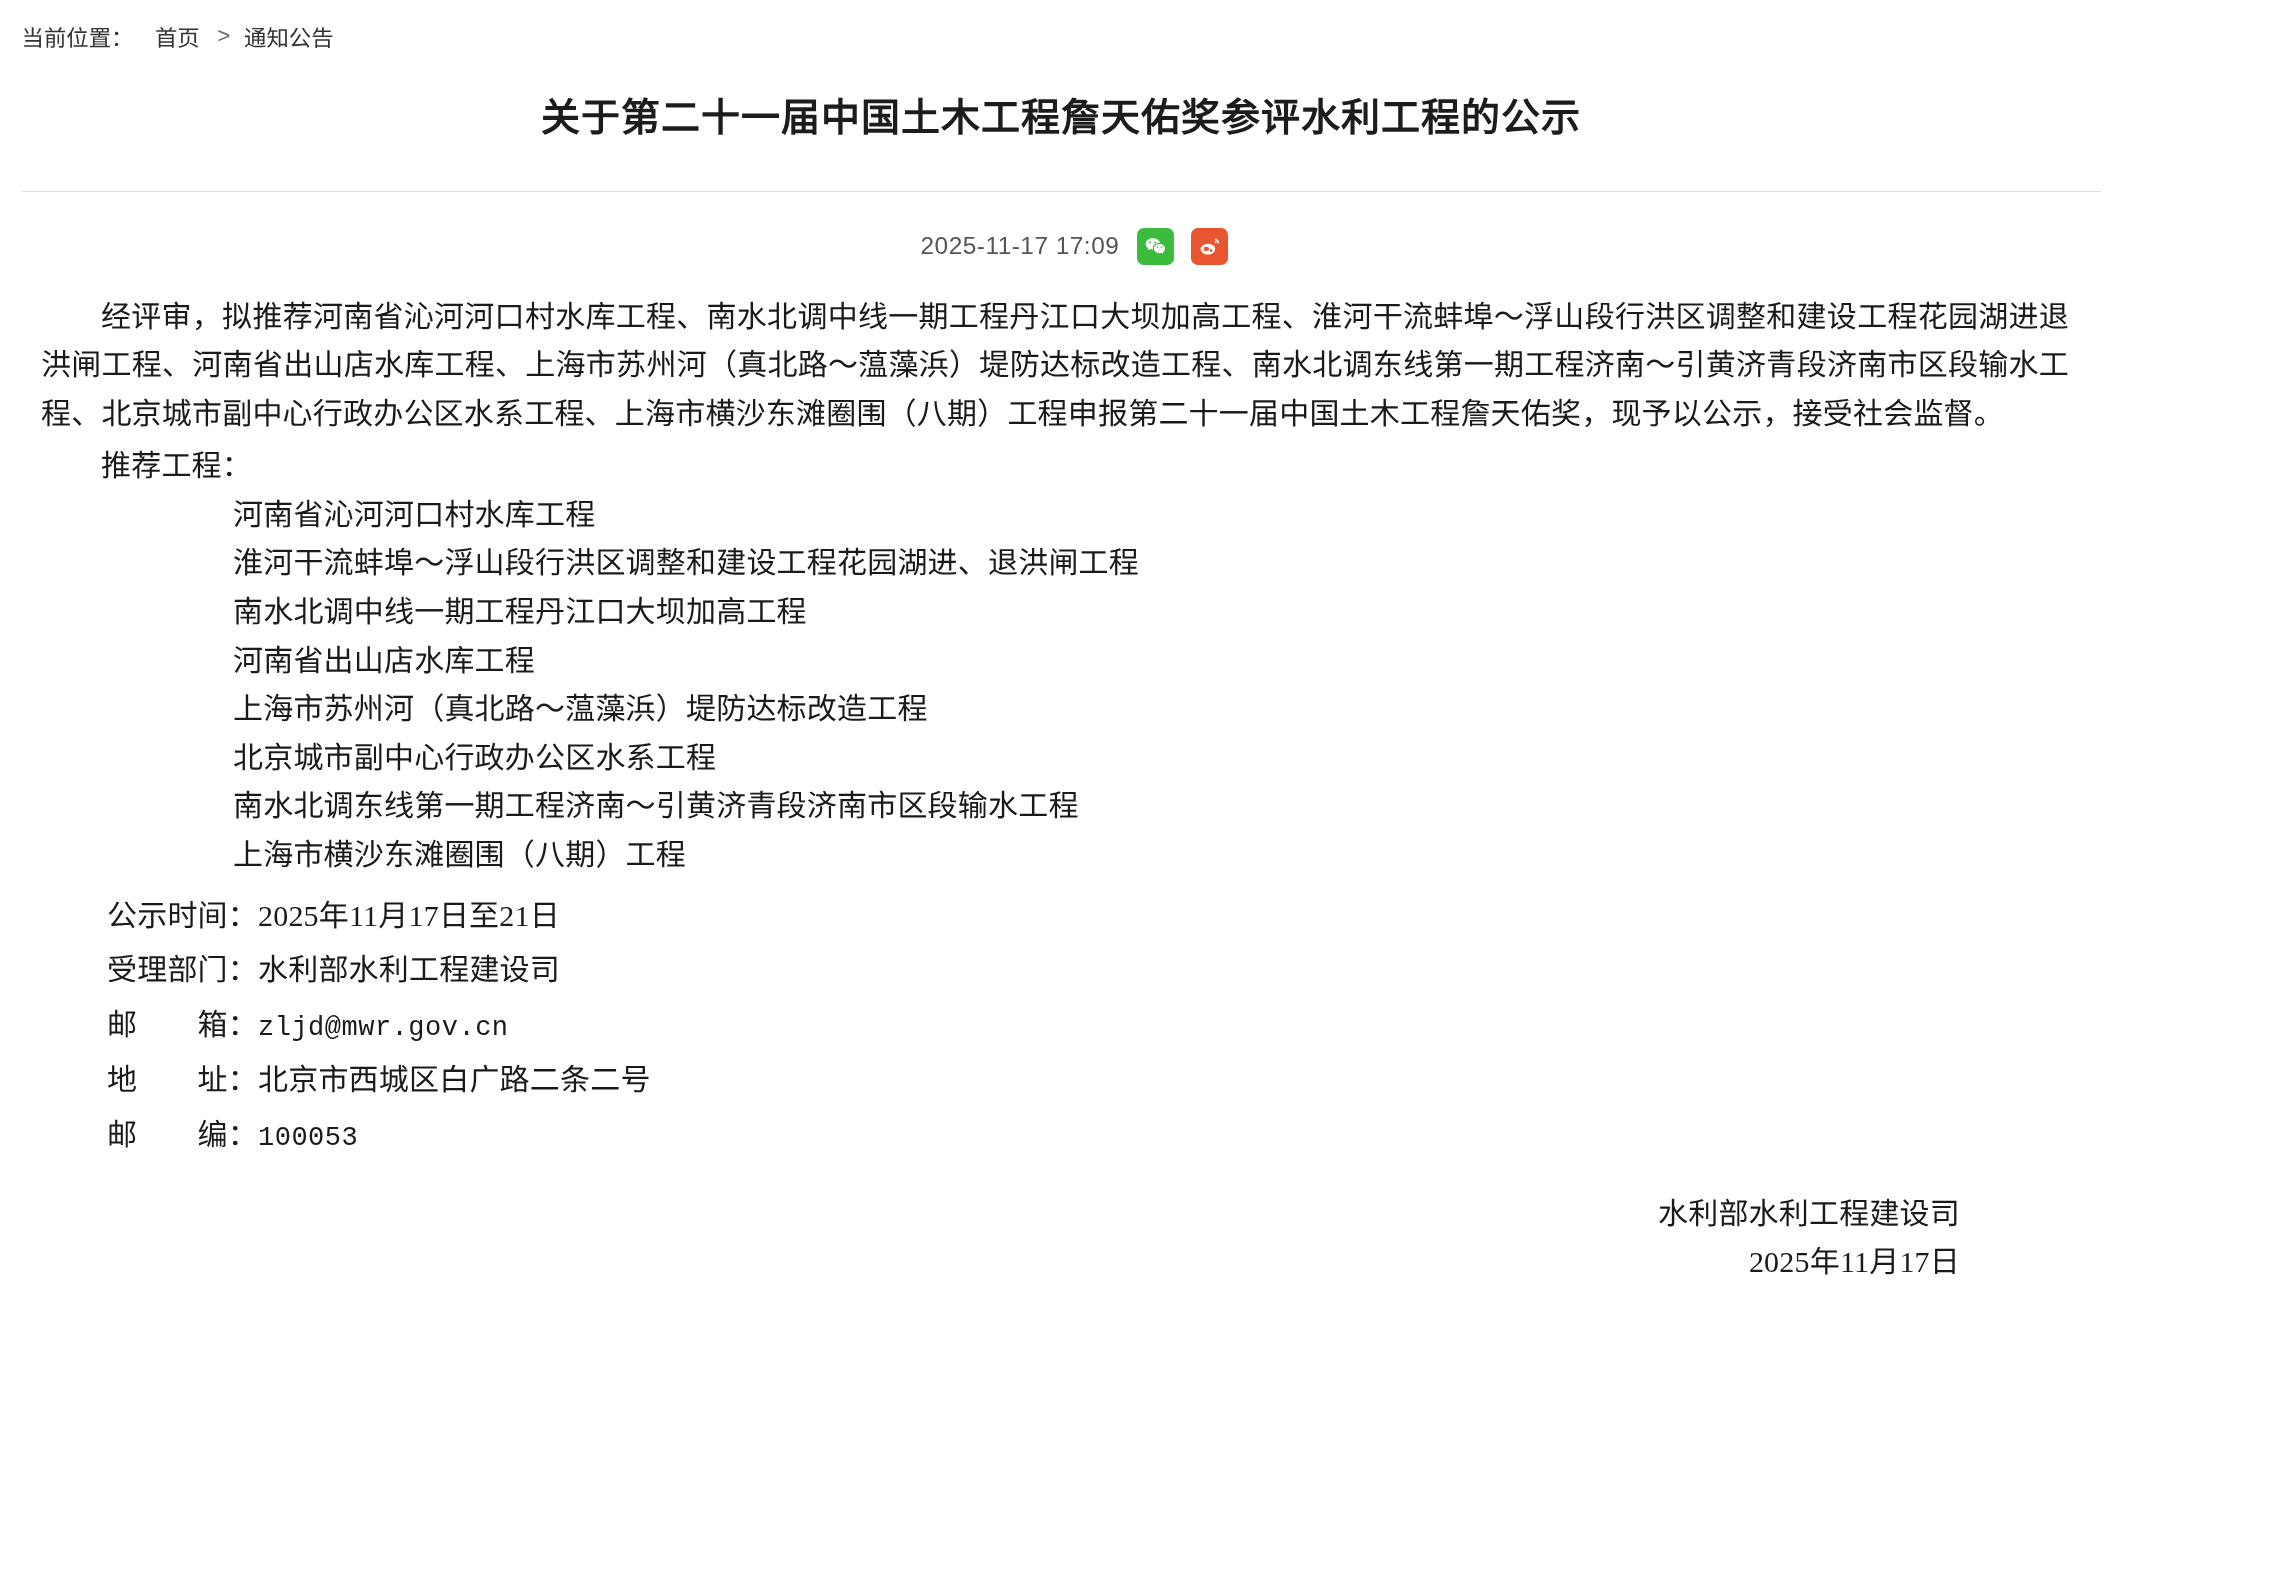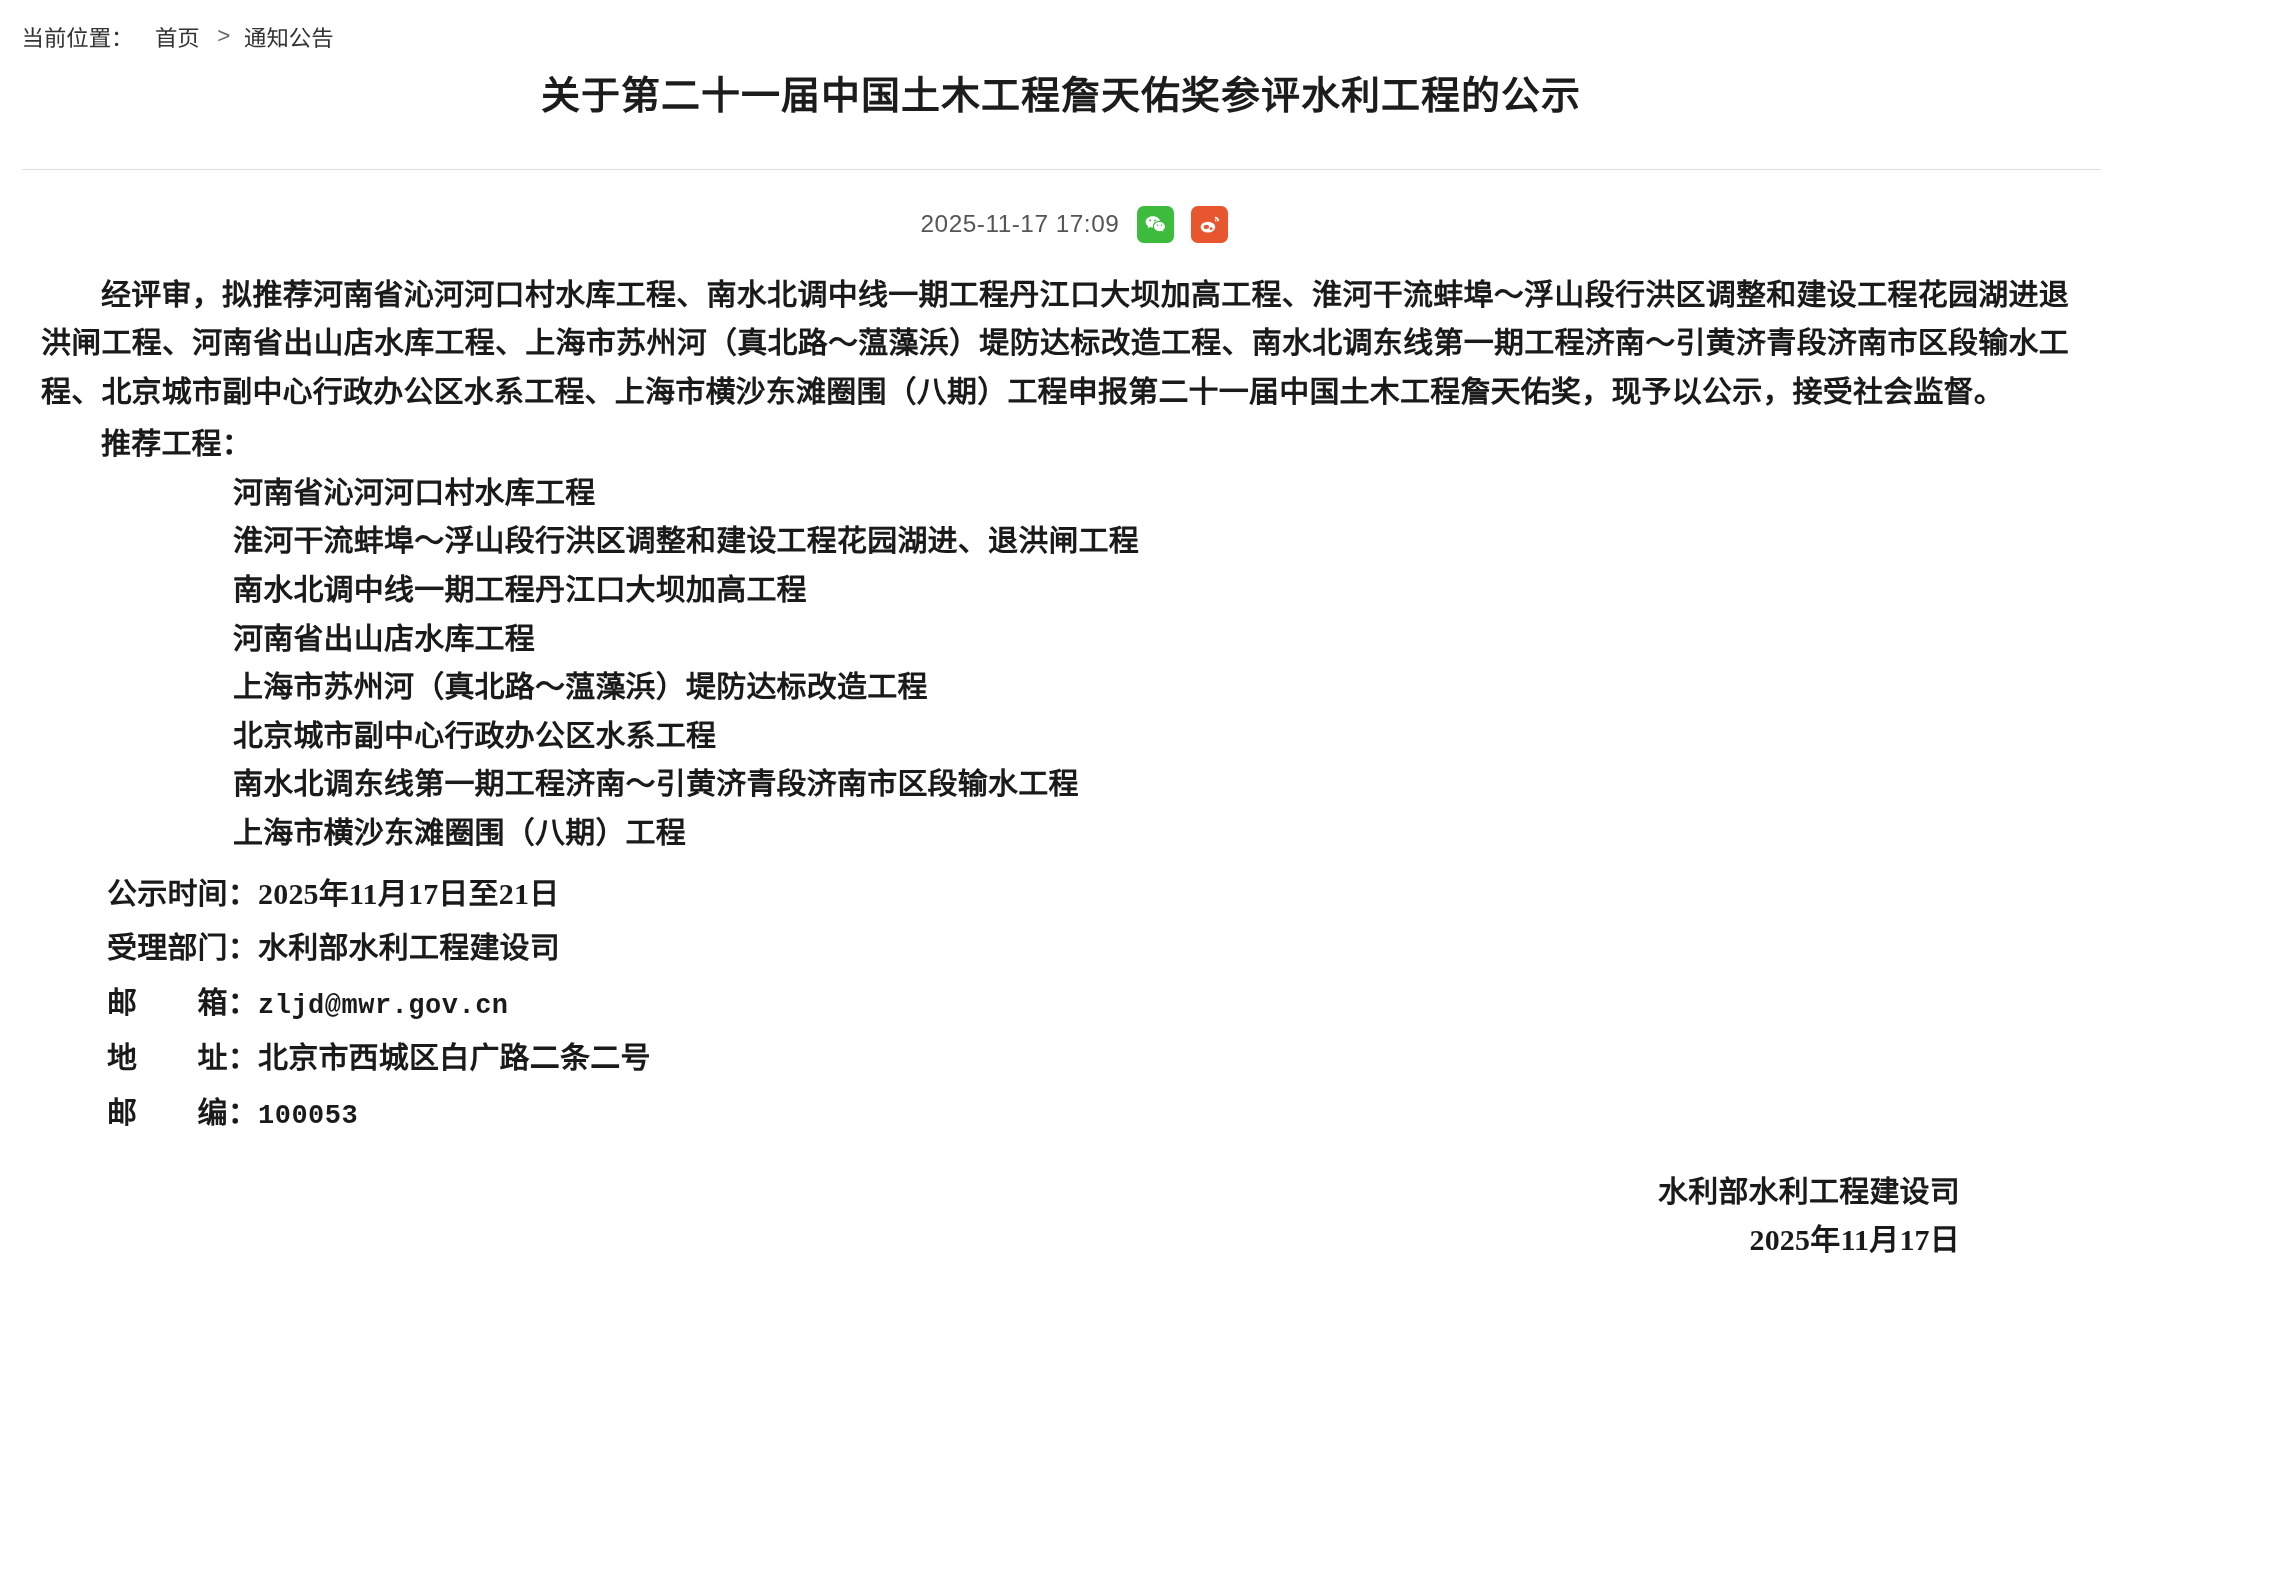--- a/index.html
+++ b/index.html
@@ -44,21 +44,21 @@
     text-decoration: none;
     cursor: pointer;
   }
   .breadcrumb .bc-sep {
     margin: 0 13.7px 0 17.6px;
     color: #666;
   }
 
   
   .title-wrap {
-    margin: 26px 0 0 0;
+    margin: 48px 0 0 0;
     padding: 0 146px;
     text-align: center;
   }
   .doc-title {
     font-family: "Liberation Sans", "DejaVu Sans", sans-serif;
     font-size: 39px;
     font-weight: bold;
     color: #1c1c1c;
     letter-spacing: 1px;
     line-height: 1.4;
@@ -100,21 +100,20 @@
   .share-weibo  { background: #e8562f; }
 
   
   .content {
     margin: 25px 0 0 0;
     padding: 0 53px 0 41px;
     font-size: 30px;
     line-height: 1.62;
     color: #1a1a1a;
     letter-spacing: 0.2px;
-    font-weight: bold;
   }
   .para {
     text-align: justify;
     text-justify: inter-ideograph;
     text-indent: 2em;
     margin: 0 0 3.9px 0;
   }
   .sub-label {
     margin: 0;
     text-indent: 2em;

